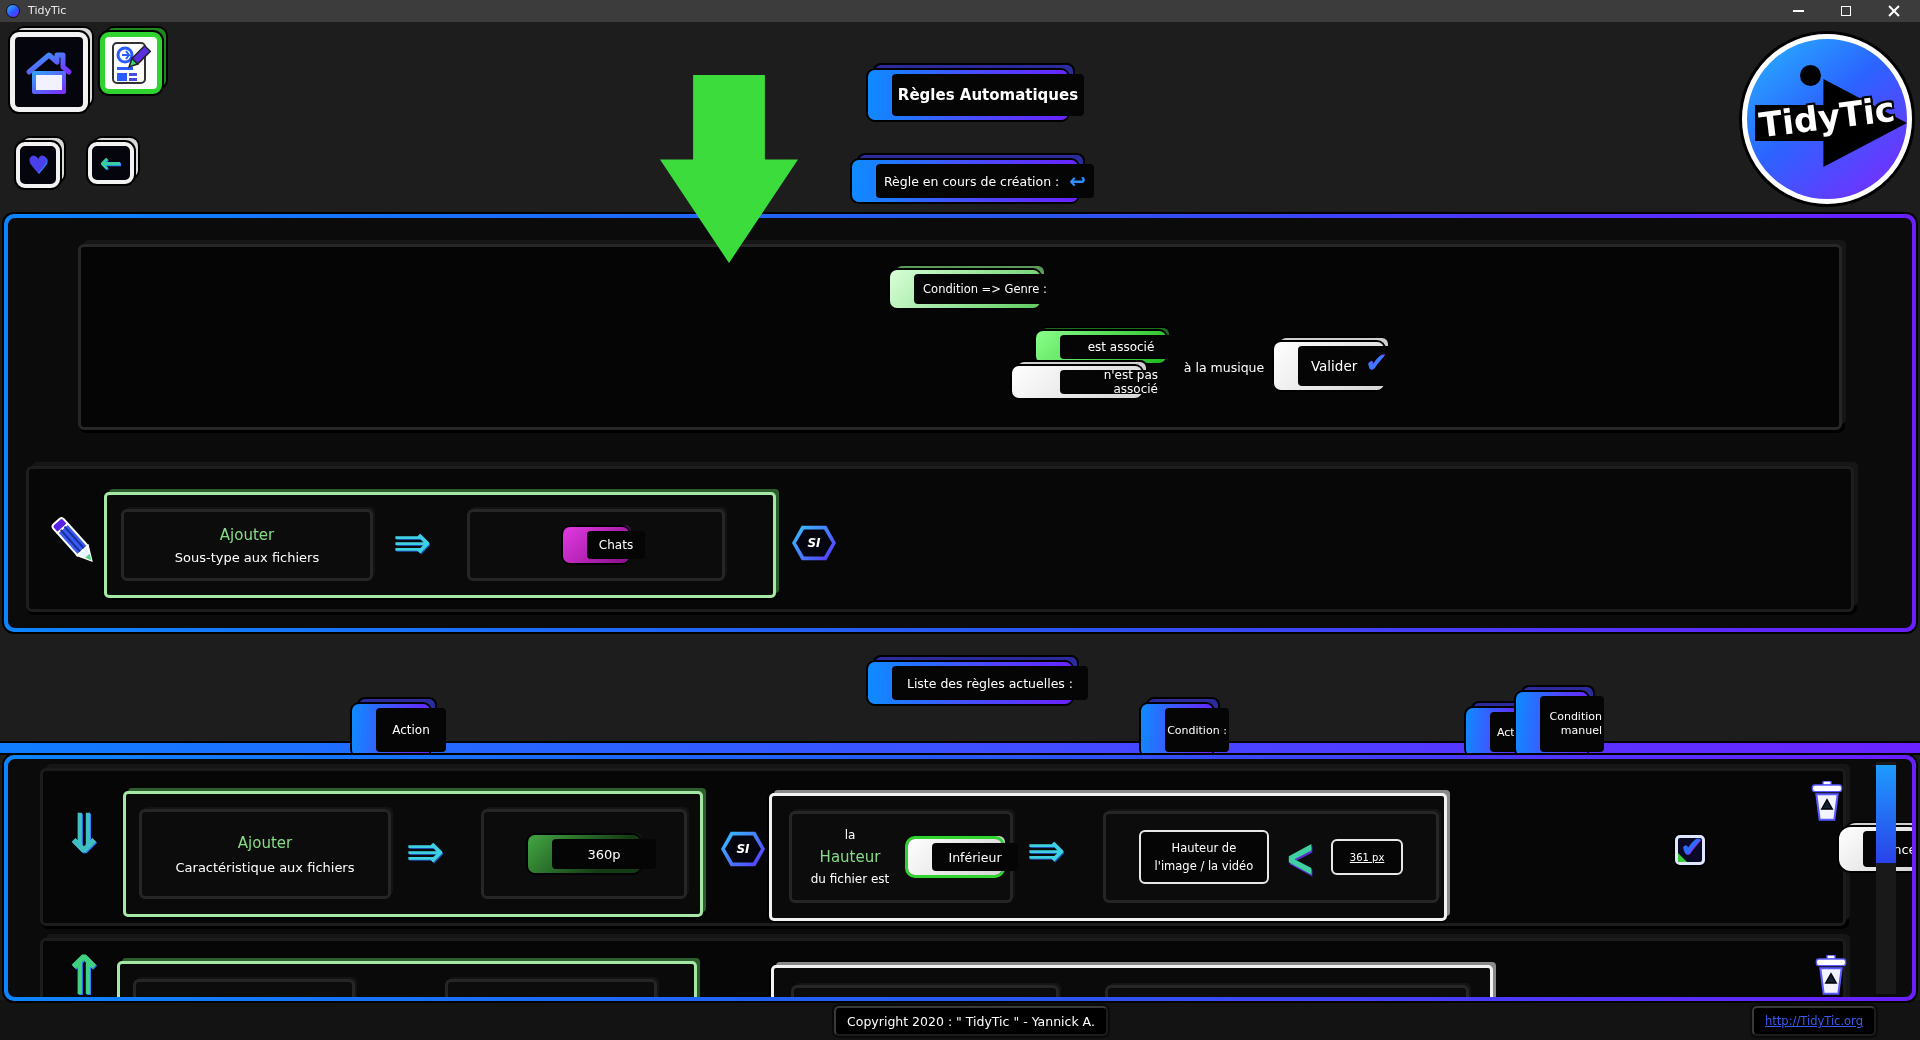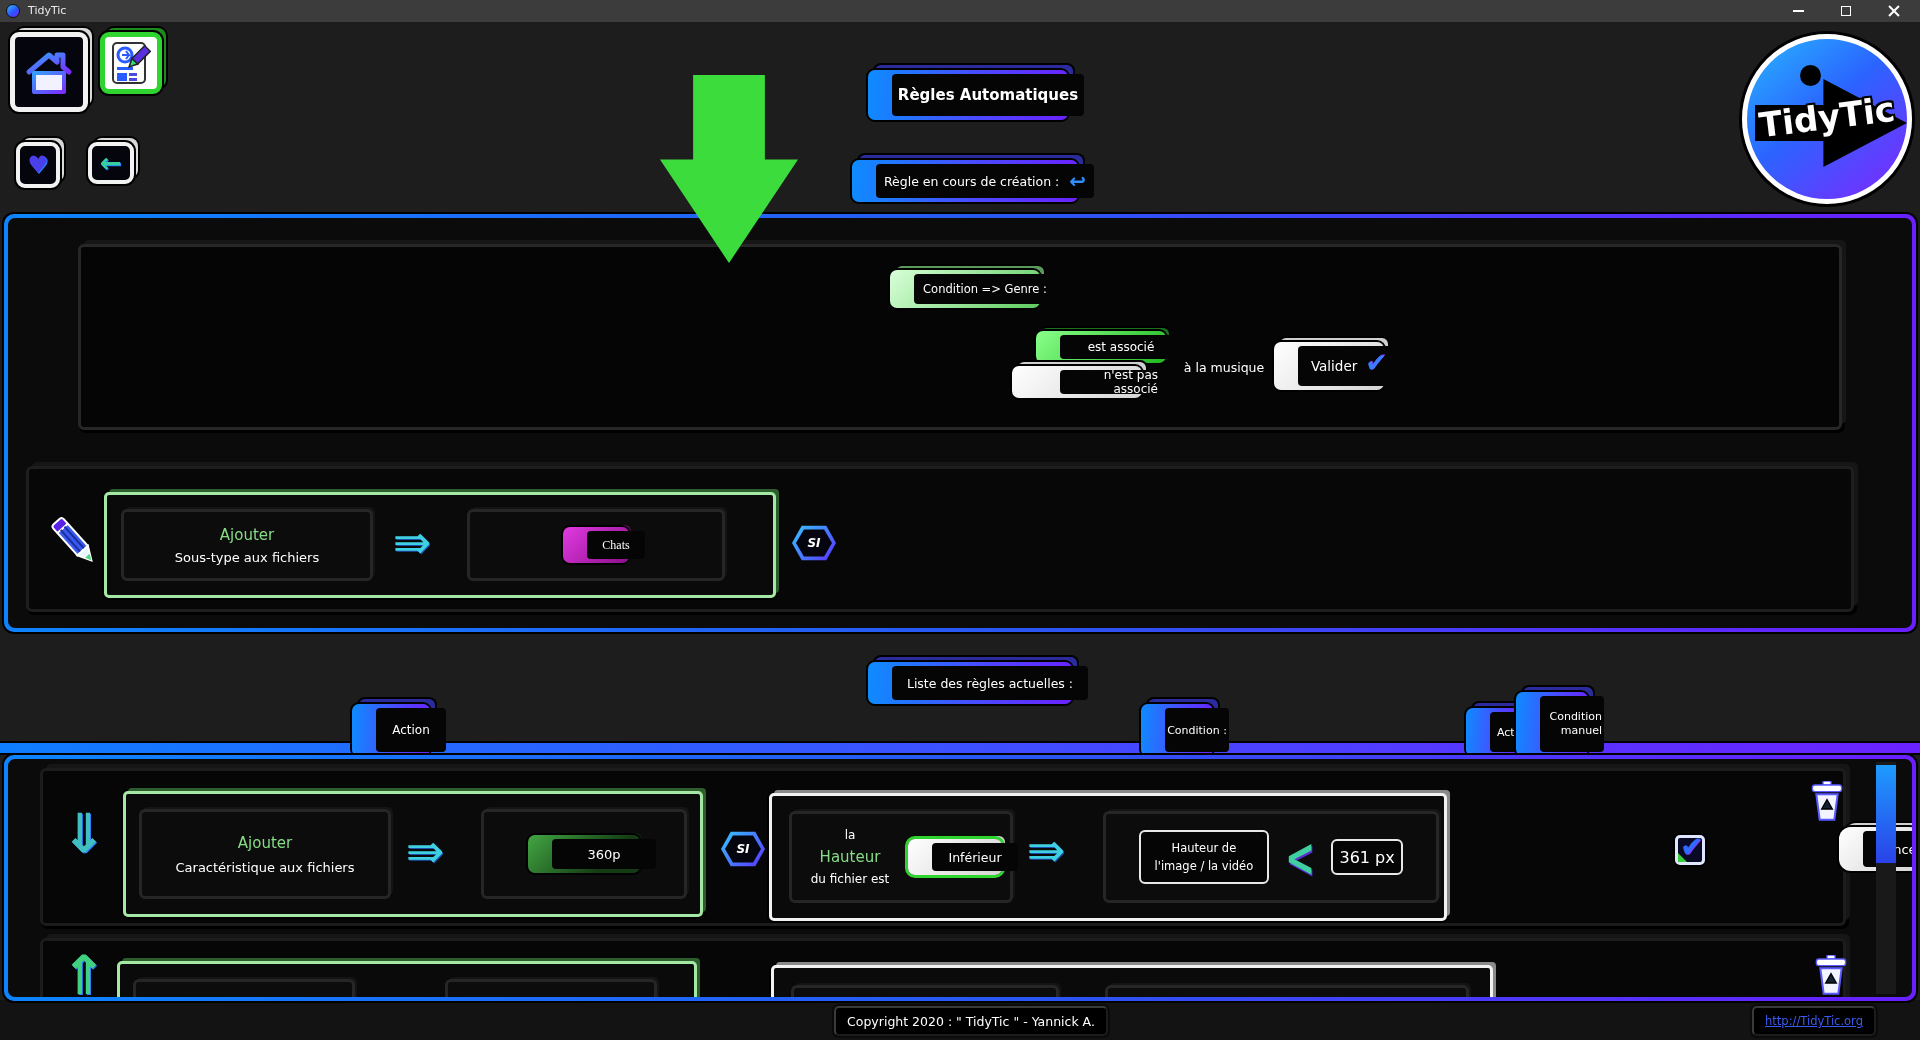--- a/index.html
+++ b/index.html
@@ -231,21 +231,21 @@
     </svg>
 
     <div class="greenbox" style="left:75px; top:23px; width:672px; height:106px;">
       <div class="innerbox" style="left:14px; top:14px; width:252px; height:72px; gap:6px;">
         <div class="green-text" style="font-size:15px;">Ajouter</div>
         <div style="font-size:13px;">Sous-type aux fichiers</div>
       </div>
       <span class="abs arrow-right" style="left:286px; top:24px;">⇛</span>
       <div class="innerbox" style="left:360px; top:14px; width:258px; height:72px;">
         <span class="slab magenta" style="position:relative; width:66px; height:36px; display:block;">
-          <span class="face" style="font-size:12px;font-family:Liberation Serif, serif;">Chats</span>
+          <span class="face" style="font-size:12px;">Chats</span>
         </span>
       </div>
     </div>
 
     <div class="si-hex" style="left:763px; top:56px; width:44px; height:36px;">
       <div class="in">SI</div>
     </div>
   </div>
 
  </div>
@@ -305,21 +305,21 @@
           <span class="face" style="font-size:12.5px;">Inférieur</span>
         </span>
       </div>
       <span class="abs arrow-right" style="left:255px; top:31px;">⇛</span>
       <div class="innerbox" style="left:331px; top:15px; width:336px; height:92px; flex-direction:row; gap:16px;">
         <div class="subbox" style="width:130px; height:54px; font-size:11.5px; gap:4px;">
           <div>Hauteur de</div>
           <div>l'image / la vidéo</div>
         </div>
         <span class="chev" style="font-size:36px;">&lt;</span>
-        <div class="subbox" style="width:72px; height:36px; font-size:16px;">
+        <div class="subbox" style="width:72px; height:36px; font-size:10px;text-decoration:underline;">
           <div>361 px</div>
         </div>
       </div>
     </div>
 
     <div class="checkbox" style="left:1632px; top:64px;">
       <span class="mark">✔</span>
     </div>
 
     <div class="slab white" style="left:1796px; top:56px; width:82px; height:44px;border-radius:12px;">

